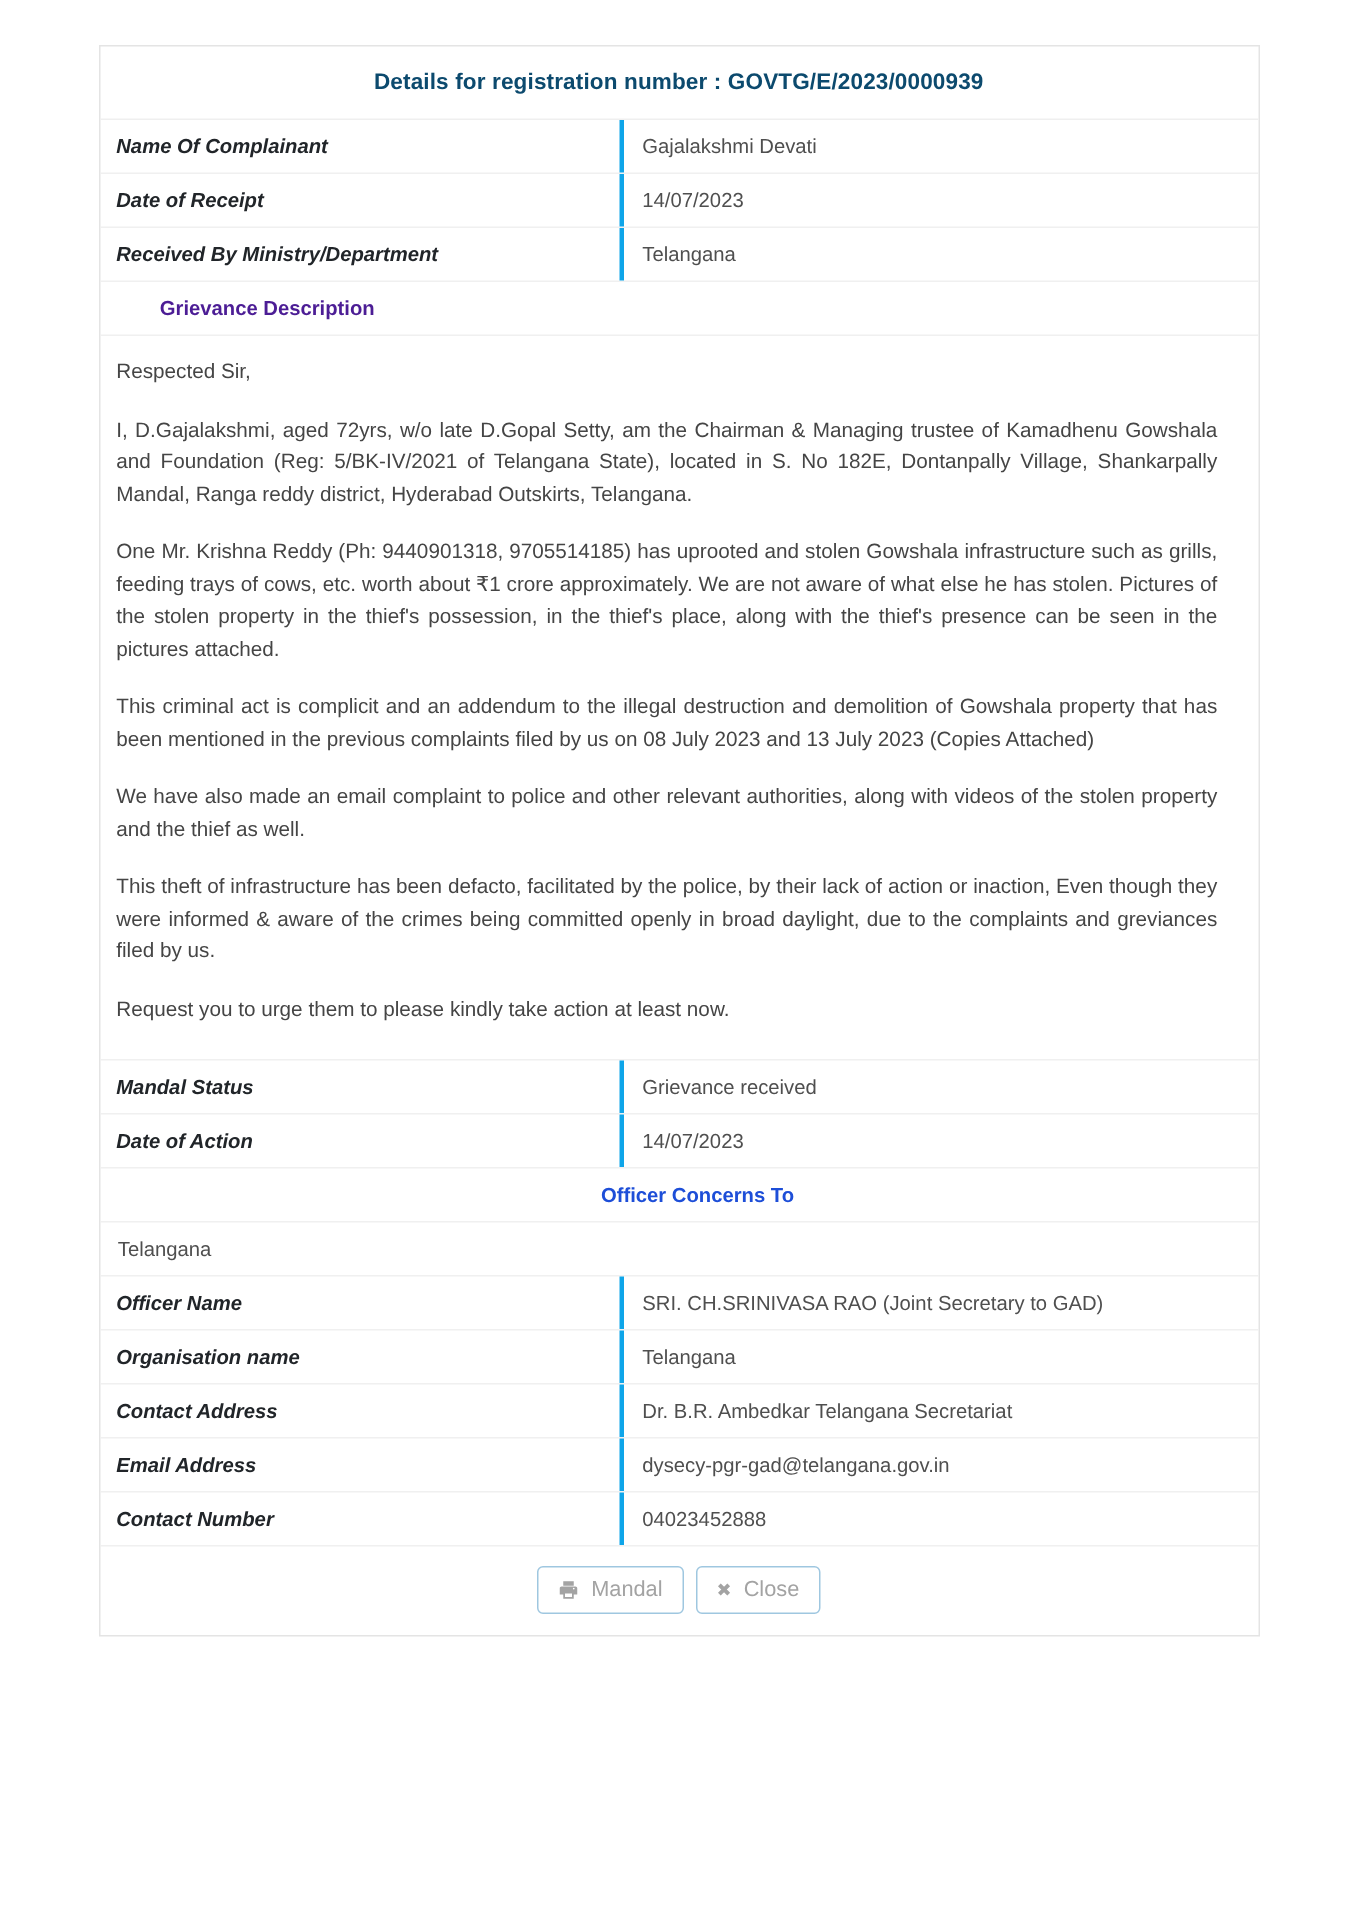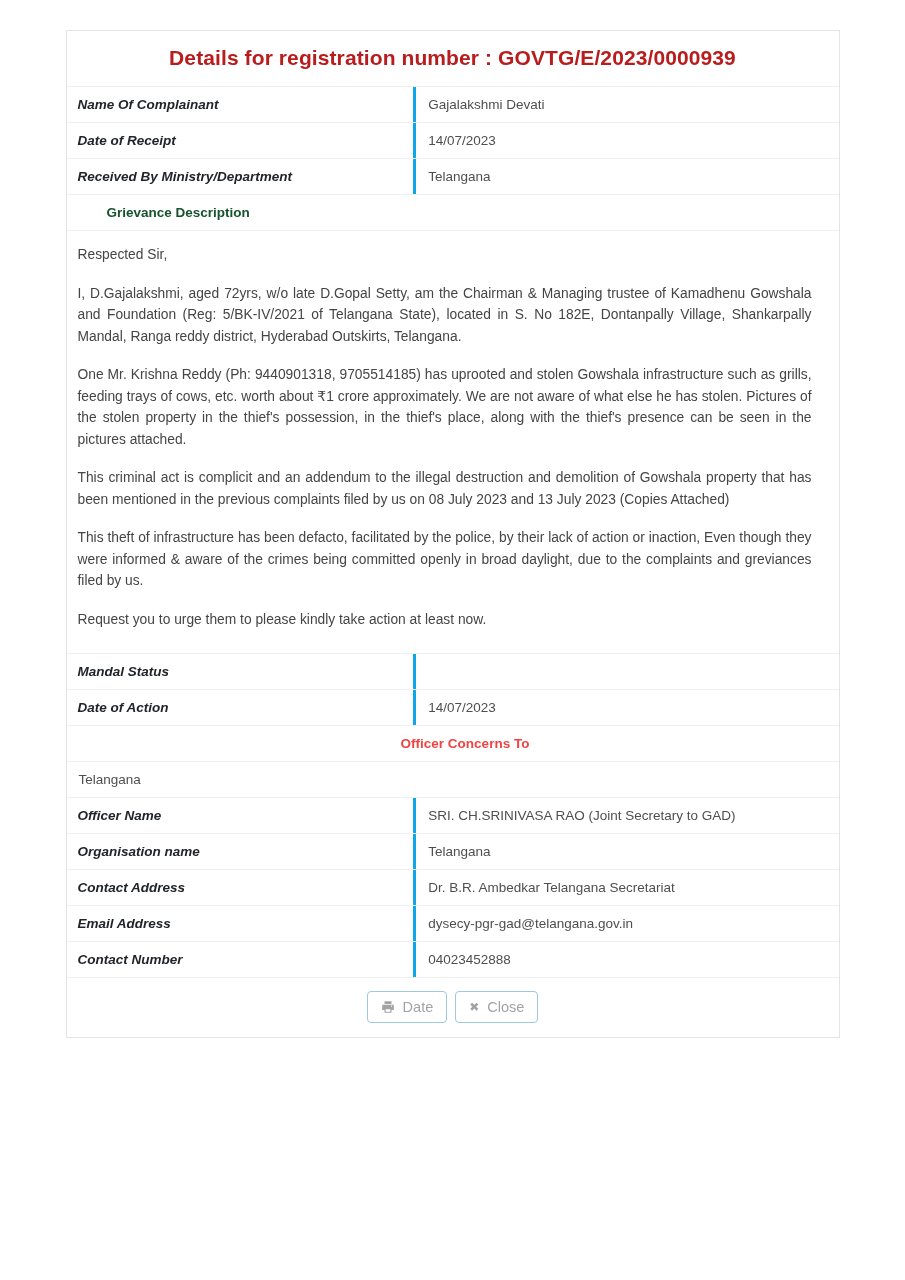--- a/index.html
+++ b/index.html
@@ -10,23 +10,23 @@
     min-height: 1280px;
   }
   .card {
     width: 774px;
     margin: 30px auto 0 auto;
     border: 1px solid #e4e4e4;
     background: #fff;
   }
   .card-title {
     text-align: center;
-    font-size: 21px;
+    font-size: 15px;
     font-weight: bold;
-    color: #b91c1c;
+    color: #0c4a6e;
     padding: 15px 10px 16px 10px;
     border-bottom: 1px solid #efefef;
     letter-spacing: 0.1px;
   }
   .t-row {
     display: flex;
     border-bottom: 1px solid #f0f0f0;
     align-items: stretch;
   }
   .t-row:last-child { border-bottom: none; }
@@ -47,22 +47,22 @@
     font-size: 13.5px;
     color: #4f4f4f;
     display: flex;
     align-items: center;
   }
   .full-row {
     padding: 10px 11px;
     font-size: 13.5px;
     border-bottom: 1px solid #f0f0f0;
   }
-  .full-row.bold-left { font-weight: bold; color: #14532d; padding-left: 40px; }
-  .full-row.bold-center { font-weight: bold; color: #ef4444; text-align: center; padding-left: 36px; }
+  .full-row.bold-left { font-weight: bold; color: #4c1d95; padding-left: 40px; }
+  .full-row.bold-center { font-weight: bold; color: #1d4ed8; text-align: center; padding-left: 36px; }
   .description {
     padding: 13px 27px 6px 11px;
     border-bottom: 1px solid #f0f0f0;
   }
   .description p {
     font-size: 13.8px;
     color: #454545;
     line-height: 1.56;
     text-align: justify;
     margin-bottom: 17px;
@@ -109,26 +109,28 @@
     <div class="cell-value">Telangana</div>
   </div>
 
   <div class="full-row bold-left">Grievance Description</div>
 
   <div class="description">
     <p>Respected Sir,</p>
     <p>I, D.Gajalakshmi, aged 72yrs, w/o late D.Gopal Setty, am the Chairman &amp; Managing trustee of Kamadhenu Gowshala and Foundation (Reg: 5/BK-IV/2021 of Telangana State), located in S. No 182E, Dontanpally Village, Shankarpally Mandal, Ranga reddy district, Hyderabad Outskirts, Telangana.</p>
     <p>One Mr. Krishna Reddy (Ph: 9440901318, 9705514185) has uprooted and stolen Gowshala infrastructure such as grills, feeding trays of cows, etc. worth about ₹1 crore approximately. We are not aware of what else he has stolen. Pictures of the stolen property in the thief's possession, in the thief's place, along with the thief's presence can be seen in the pictures attached.</p>
     <p>This criminal act is complicit and an addendum to the illegal destruction and demolition of Gowshala property that has been mentioned in the previous complaints filed by us on 08 July 2023 and 13 July 2023 (Copies Attached)</p>
+    <p>We have also made an email complaint to police and other relevant authorities, along with videos of the stolen property and the thief as well.</p>
     <p>This theft of infrastructure has been defacto, facilitated by the police, by their lack of action or inaction, Even though they were informed &amp; aware of the crimes being committed openly in broad daylight, due to the complaints and greviances filed by us.</p>
     <p>Request you to urge them to please kindly take action at least now.</p>
   </div>
 
   <div class="t-row">
     <div class="cell-label">Mandal Status</div>
+    <div class="cell-value">Grievance received</div>
   </div>
   <div class="t-row">
     <div class="cell-label">Date of Action</div>
     <div class="cell-value">14/07/2023</div>
   </div>
 
   <div class="full-row bold-center">Officer Concerns To</div>
 
   <div class="t-row">
     <div class="cell-value">Telangana</div>
@@ -154,21 +156,21 @@
     <div class="cell-value">04023452888</div>
   </div>
 
   <div class="actions-row">
     <button class="btn">
       <span class="icon">
         <svg width="14" height="14" viewBox="0 0 24 24" fill="currentColor" aria-hidden="true">
           <path d="M6 2h12v5H6V2zm-2 6h16c1.1 0 2 .9 2 2v7h-4v5H6v-5H2v-7c0-1.1.9-2 2-2zm14 3.5c.55 0 1-.45 1-1s-.45-1-1-1-1 .45-1 1 .45 1 1 1zM8 16v4h8v-4H8z"></path>
         </svg>
       </span>
-      <span>Date</span>
+      <span>Mandal</span>
     </button>
     <button class="btn">
       <span class="icon x-glyph">✖</span>
       <span>Close</span>
     </button>
   </div>
 
 </div>
 
 </body></html>

